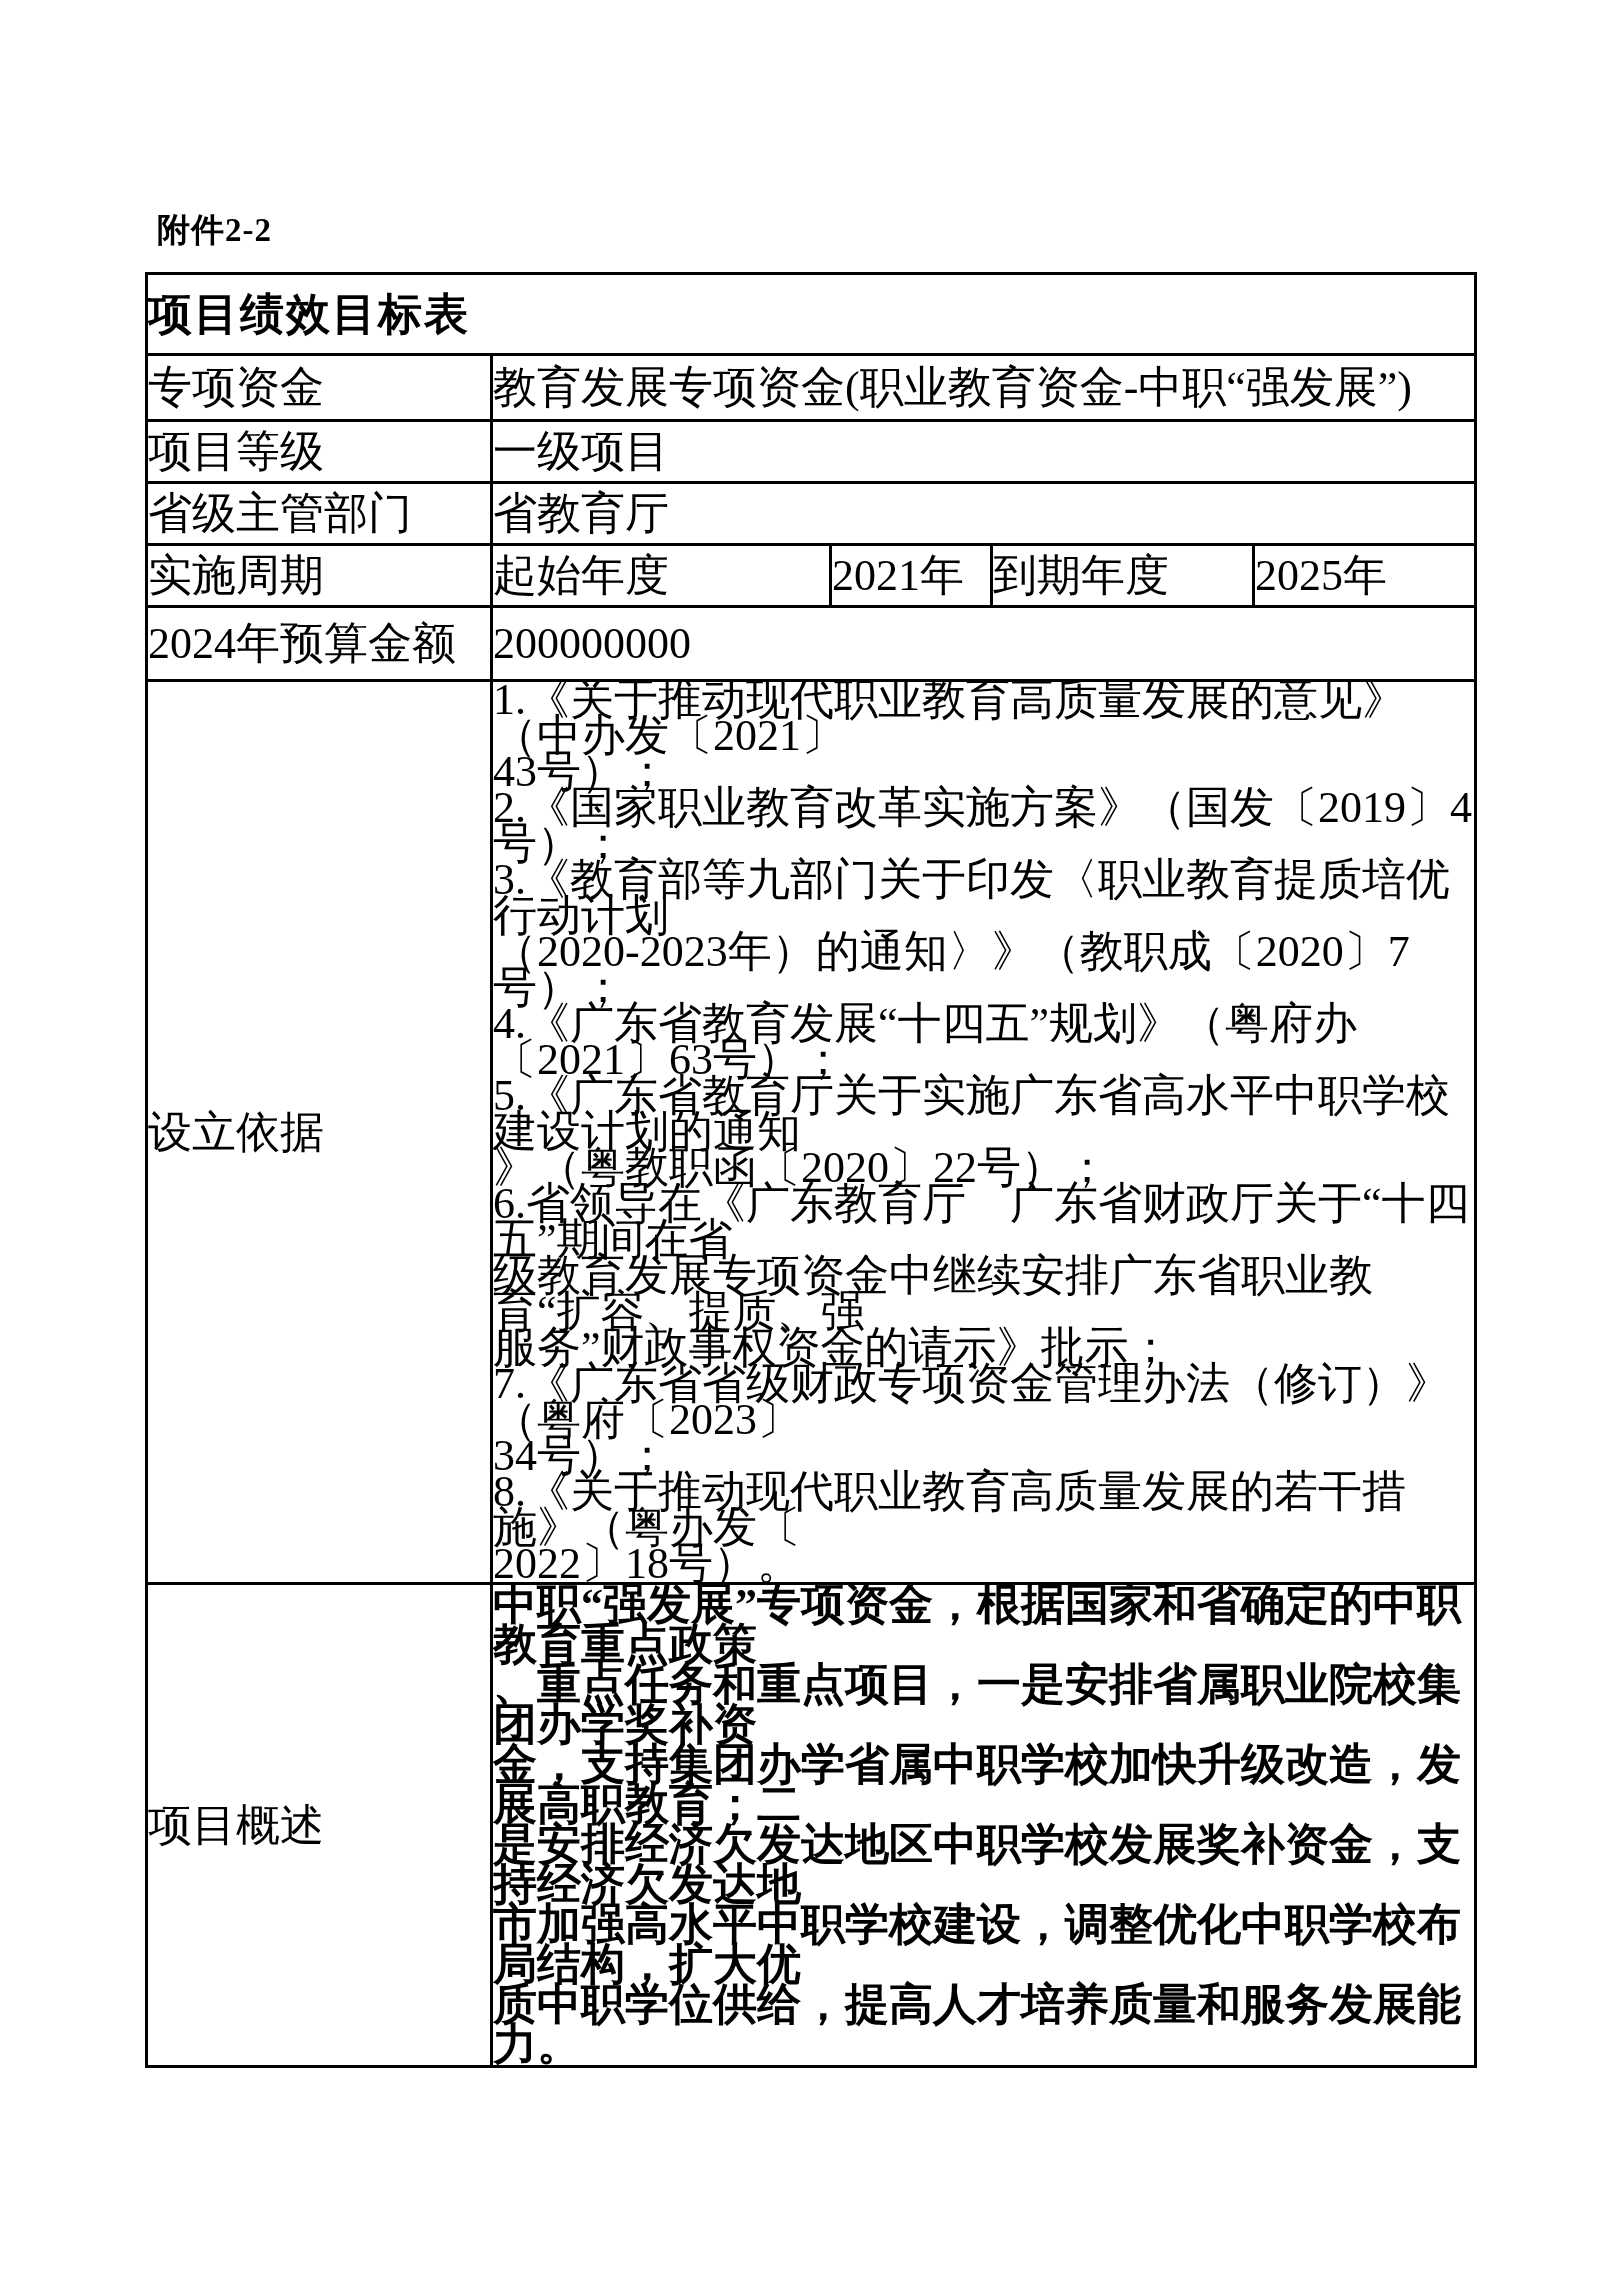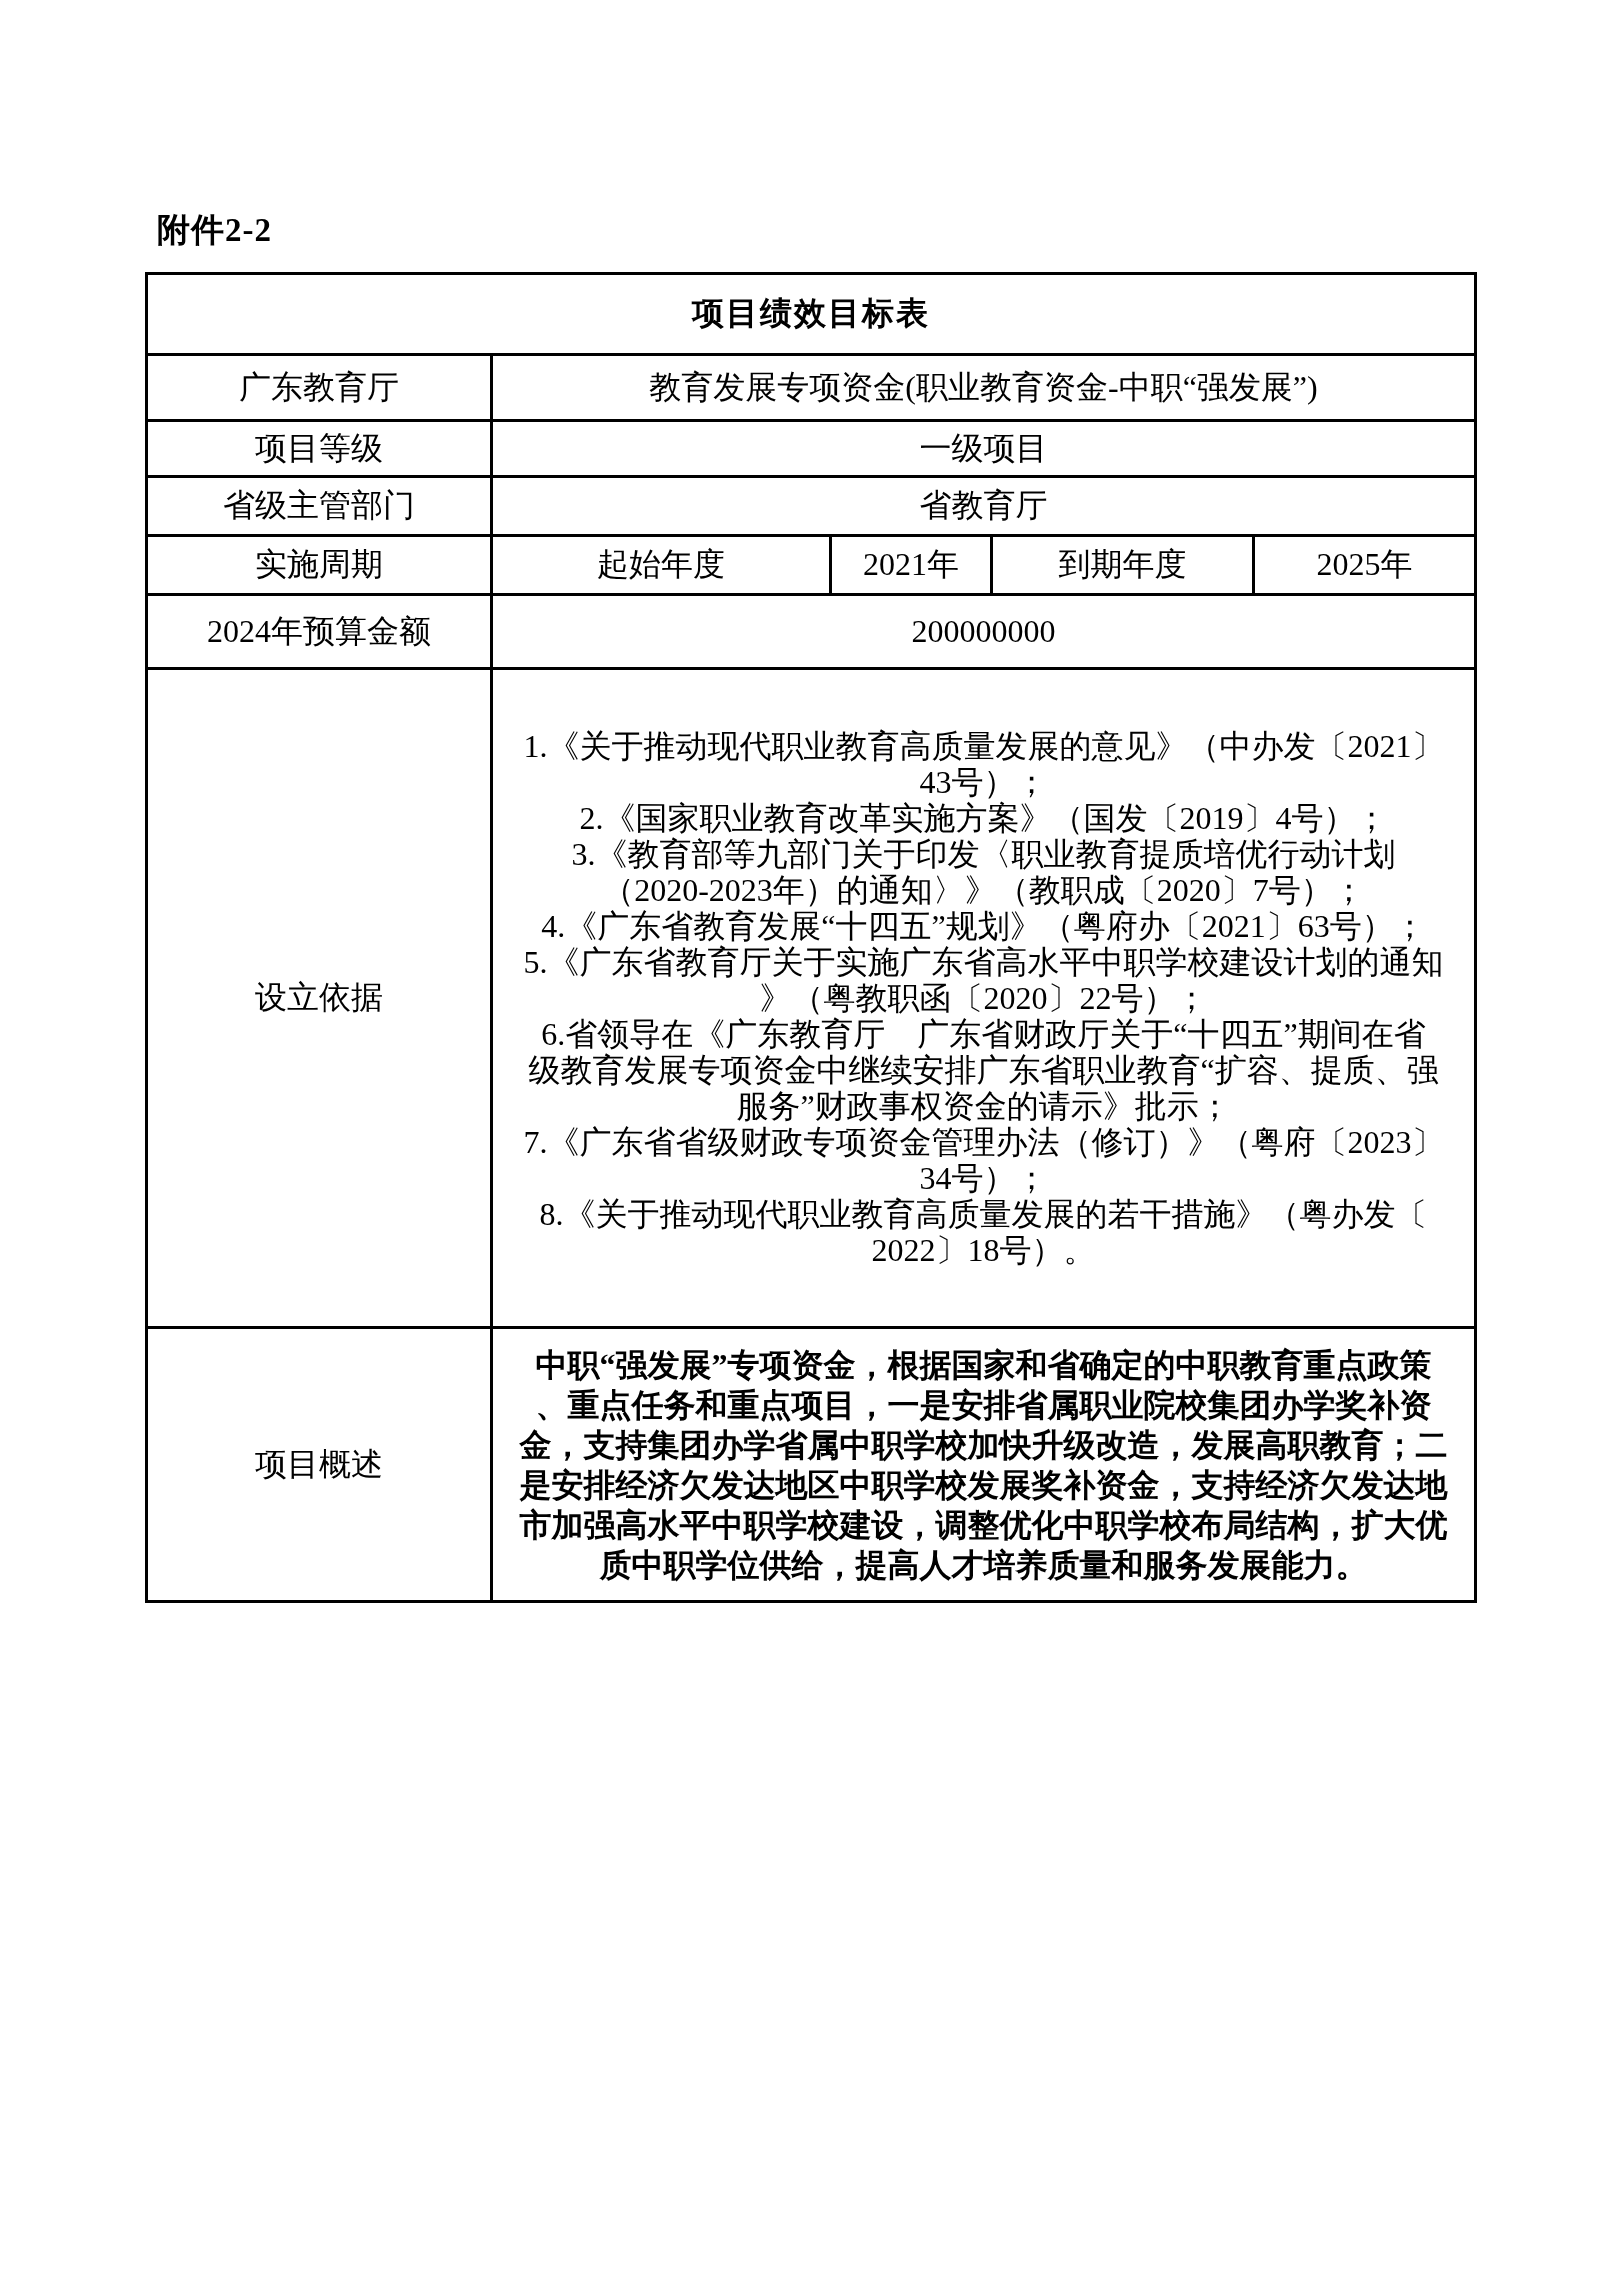--- a/index.html
+++ b/index.html
@@ -29,22 +29,22 @@
     left: 145px;
     top: 272px;
     width: 1328px;
     border-collapse: collapse;
     table-layout: fixed;
   }
   table.perf td {
     border: 3.9px solid #000000;
     padding: 0;
     vertical-align: middle;
-    font-size: 32px;
-    text-align: center;
+    font-size: 44px;
+    text-align: left;
     overflow: hidden;
   }
   td.title-cell {
     font-size: 55px;
     font-weight: bold;
     letter-spacing: 2px;
     height: 74px;
   }
   td.label-cell { text-align: center; }
   td.text-cell {
@@ -79,21 +79,21 @@
       <col style="width:262px">
       <col style="width:222px">
     </colgroup>
 
     <tbody>
         <tr style="height:81px">
       <td colspan="5" class="title-cell">项目绩效目标表</td>
     </tr>
 
     <tr style="height:66px">
-      <td class="label-cell">广东教育厅</td>
+      <td class="label-cell">专项资金</td>
       <td colspan="4">教育发展专项资金(职业教育资金-中职“强发展”)</td>
     </tr>
 
 
     <tr style="height:56px">
       <td class="label-cell">项目等级</td>
       <td colspan="4">一级项目</td>
     </tr>
 
     <tr style="height:59px">

